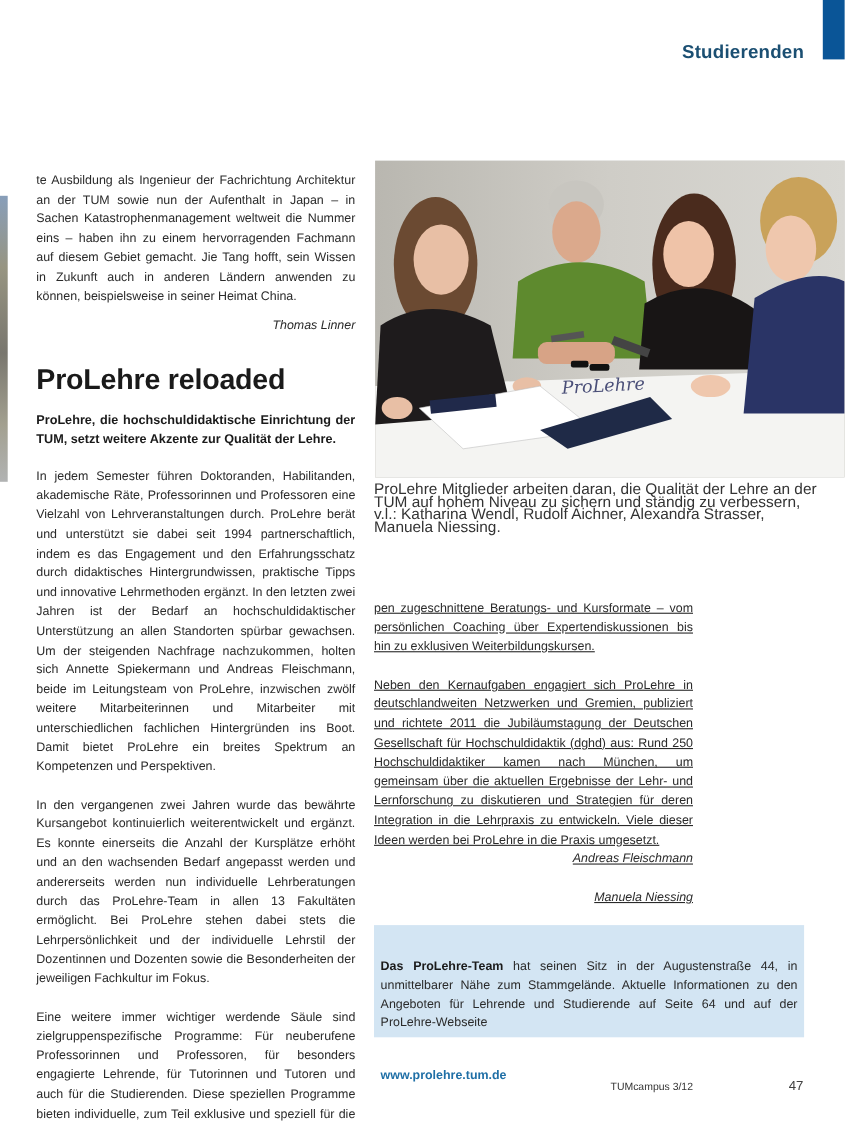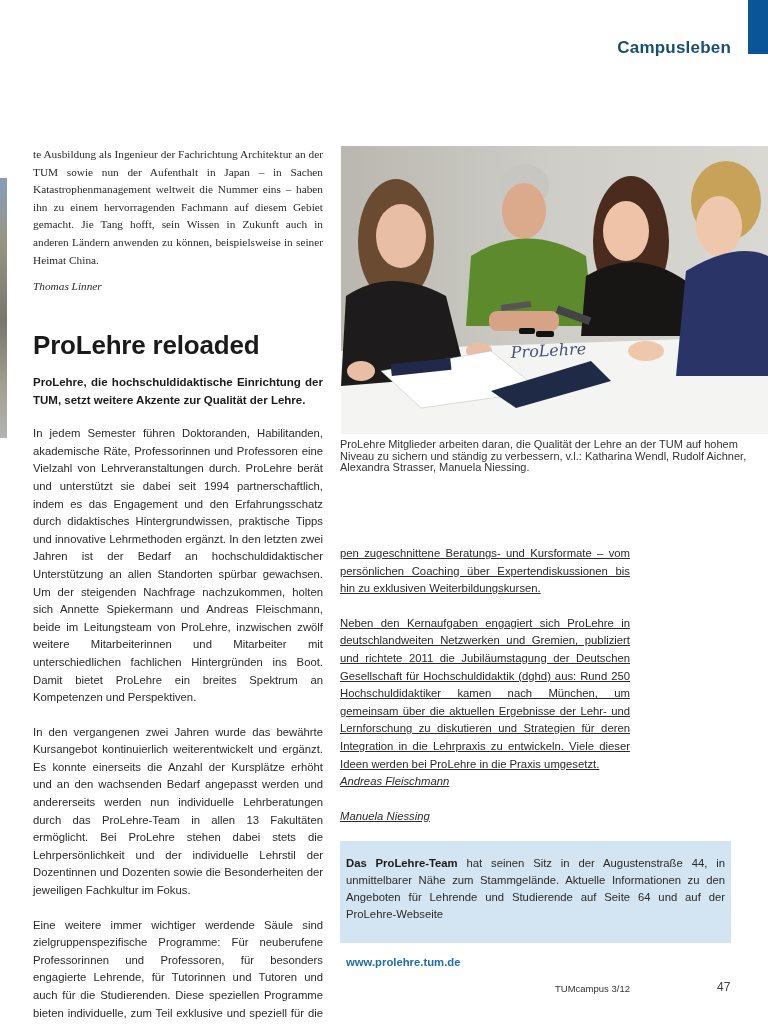--- a/index.html
+++ b/index.html
@@ -16,49 +16,49 @@
     }
     .left-edge {
       position: absolute; left: 0; top: 178px; width: 7px; height: 260px;
       background: linear-gradient(180deg, #6a86a8 0%, #7d7a62 25%, #57544a 55%, #8b8874 80%, #9ea0a0 100%);
       opacity: 0.8;
     }
     .col { position: absolute; font-size: 11.3px; line-height: 17.6px; color: #2a2a2a; text-align: justify; }
     .col p { margin: 0; }
     .col-left { left: 33px; width: 290px; }
     .col-right { left: 340px; width: 290px; text-decoration: underline; }
-    .author { text-align: left; font-style: italic; }
+    .author { text-align: right; font-style: italic; }
     .headline { font-size: 26px; font-weight: bold; color: #1a1a1a; margin: 0; line-height: 30px; letter-spacing: -0.2px; }
     .lead { font-weight: bold; color: #1a1a1a; font-size: 11.5px; line-height: 17.6px; }
     .photo {
       position: absolute; left: 341px; top: 146px; width: 427px; height: 288px;
       overflow: hidden; background: #c9c7c2;
     }
     .caption {
       position: absolute; left: 340px; top: 439px; width: 410px;
-      font-size: 11px; line-height: 11.5px; color: #333;
+      font-size: 14px; line-height: 11.5px; color: #333;
     }
     .infobox {
       position: absolute; left: 340px; top: 841px; width: 391px; height: 102px;
-      background: #d3e5f3; box-sizing: border-box; padding: 14px 6px 0 6px;
+      background: #d3e5f3; box-sizing: border-box; padding: 30px 6px 0 6px;
       font-size: 11.3px; line-height: 17px; color: #2a2a2a; text-align: justify;
     }
     .infobox b { color: #1a1a1a; }
     .infobox .link { color: #1f6fa6; font-weight: bold; display: block; text-align: left; margin-top: 31px; }
     .footer-mag { position: absolute; left: 555px; top: 983px; font-size: 9.5px; color: #333; }
     .footer-page { position: absolute; left: 717px; top: 980px; font-size: 12px; color: #404040; }
   </style>
 </head>
 <body>
 
 <div class="tab-bar"></div>
-<div class="section-title">Campusleben</div>
+<div class="section-title">Studierenden</div>
 <div class="left-edge"></div>
 
-<div class="col col-left" style="top:146px;font-family:Liberation Serif, serif;">
+<div class="col col-left" style="top:156px;">
   <p>te Ausbildung als Ingenieur der Fachrichtung Architektur an der TUM sowie nun der Aufenthalt in Japan – in Sachen Katastrophenmanagement weltweit die Nummer eins – haben ihn zu einem hervorragenden Fachmann auf diesem Gebiet gemacht. Jie Tang hofft, sein Wissen in Zukunft auch in anderen Ländern anwenden zu können, beispielsweise in seiner Heimat China.</p>
   <p class="author" style="margin-top:9px;">Thomas Linner</p>
 </div>
 
 <div class="col col-left" style="top:330px;">
   <h1 class="headline">ProLehre reloaded</h1>
   <p class="lead" style="margin-top:14px;">ProLehre, die hochschuldidaktische Einrichtung der TUM, setzt weitere Akzente zur Qualität der Lehre.</p>
   <p style="margin-top:16px;">In jedem Semester führen Doktoranden, Habilitanden, akademische Räte, Professorinnen und Professoren eine Vielzahl von Lehrveranstaltungen durch. ProLehre berät und unterstützt sie dabei seit 1994 partnerschaftlich, indem es das Engagement und den Erfahrungsschatz durch didaktisches Hintergrundwissen, praktische Tipps und innovative Lehrmethoden ergänzt. In den letzten zwei Jahren ist der Bedarf an hochschuldidaktischer Unterstützung an allen Standorten spürbar gewachsen. Um der steigenden Nachfrage nachzukommen, holten sich Annette Spiekermann und Andreas Fleischmann, beide im Leitungsteam von ProLehre, inzwischen zwölf weitere Mitarbeiterinnen und Mitarbeiter mit unterschiedlichen fachlichen Hintergründen ins Boot. Damit bietet ProLehre ein breites Spektrum an Kompetenzen und Perspektiven.</p>
   <p style="margin-top:17px;">In den vergangenen zwei Jahren wurde das bewährte Kursangebot kontinuierlich weiterentwickelt und ergänzt. Es konnte einerseits die Anzahl der Kursplätze erhöht und an den wachsenden Bedarf angepasst werden und andererseits werden nun individuelle Lehrberatungen durch das ProLehre-Team in allen 13 Fakultäten ermöglicht. Bei ProLehre stehen dabei stets die Lehrpersönlichkeit und der individuelle Lehrstil der Dozentinnen und Dozenten sowie die Besonderheiten der jeweiligen Fachkultur im Fokus.</p>
   <p style="margin-top:17px;">Eine weitere immer wichtiger werdende Säule sind zielgruppenspezifische Programme: Für neuberufene Professorinnen und Professoren, für besonders engagierte Lehrende, für Tutorinnen und Tutoren und auch für die Studierenden. Diese speziellen Programme bieten individuelle, zum Teil exklusive und speziell für die Zielgrup-</p>

